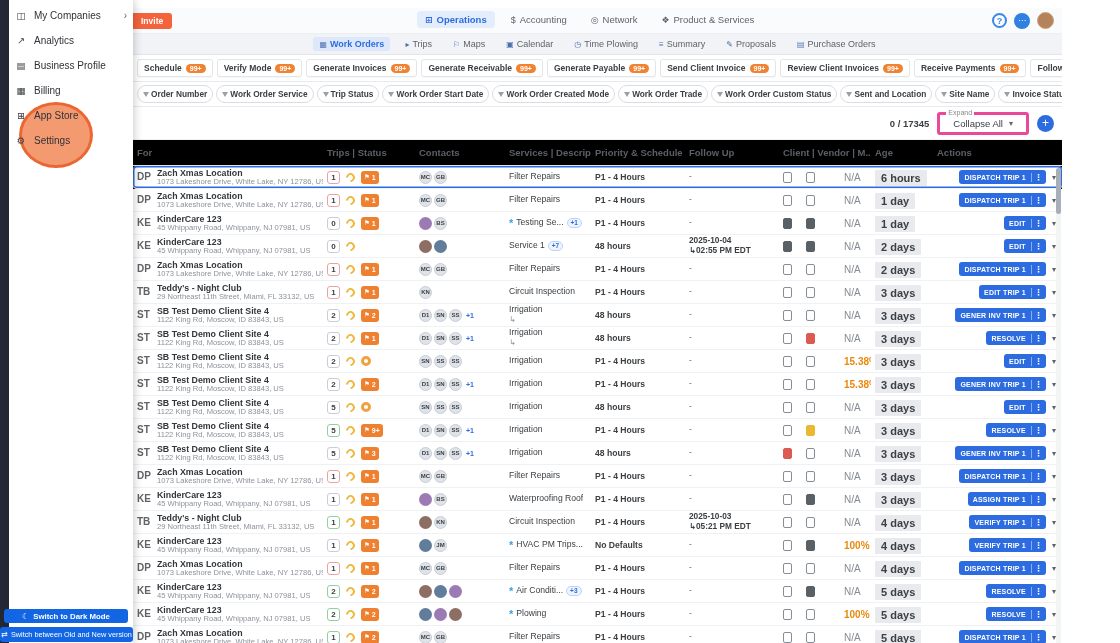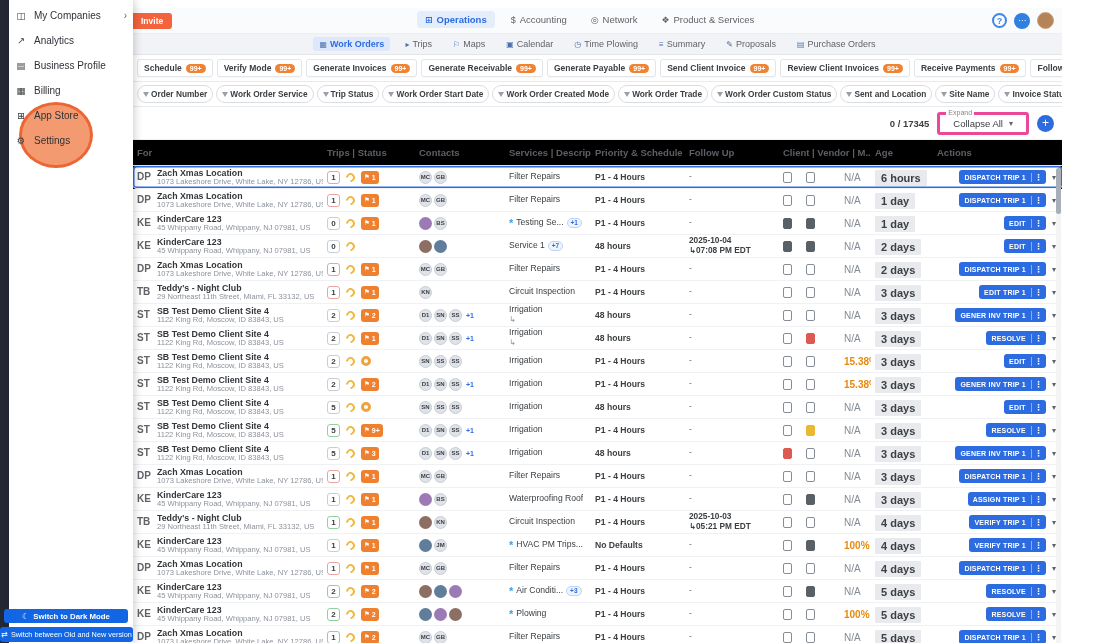--- a/index.html
+++ b/index.html
@@ -448,21 +448,21 @@
         </div>
         <div class="c c-svc">
           <div class="l1">
             <span class="slb">Service 1</span>
             <span class="sx">+7</span>
           </div>
         </div>
         <div class="c c-pri">48 hours</div>
         <div class="c c-fu">
           <div>2025-10-04</div>
-          <div class="fu2">↳07:08 PM EDT</div>
+          <div class="fu2">↳02:55 PM EDT</div>
         </div>
         <div class="c c-docs">
           <span class="doc dark"></span>
           <span class="doc dark"></span>
           <span class="metric gray">N/A</span>
         </div>
         <div class="c c-age"><span class="agebadge">2 days</span></div>
         <div class="c c-act">
           <div class="apill">
             <span class="albl">EDIT</span>

